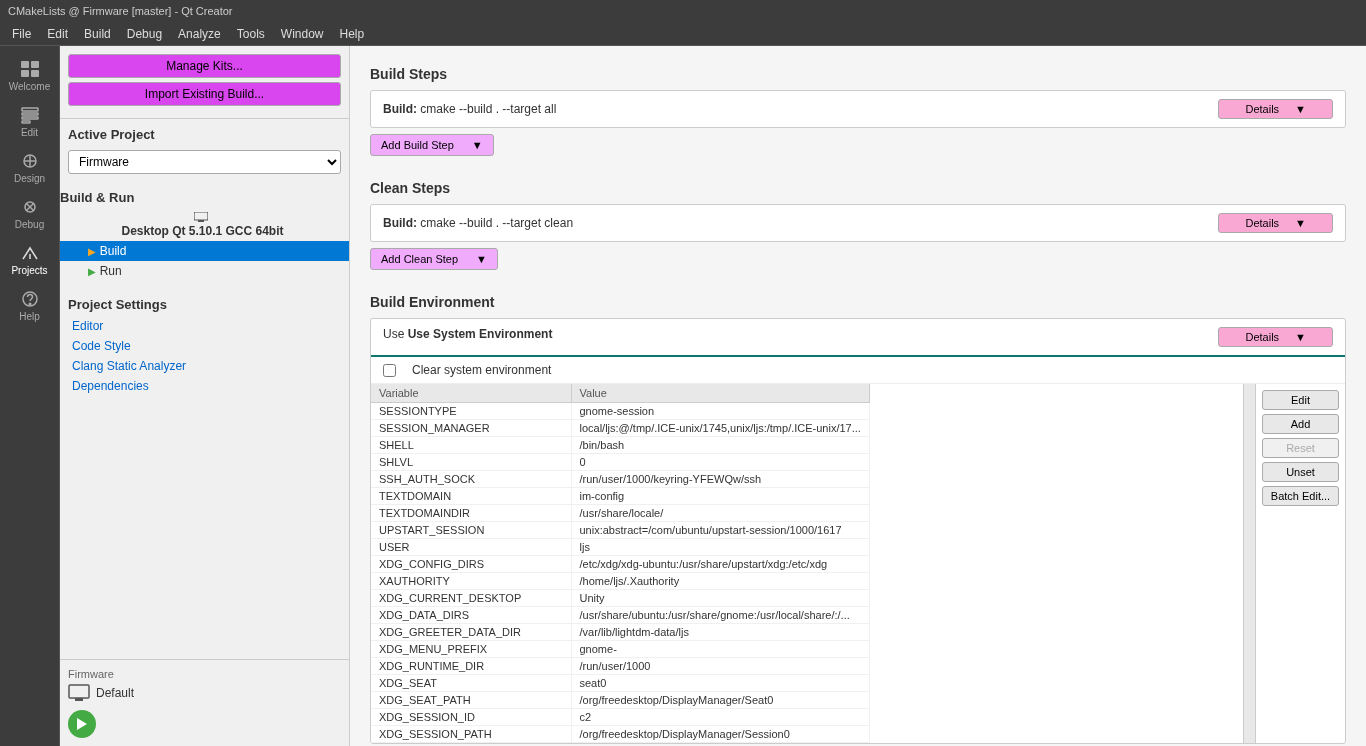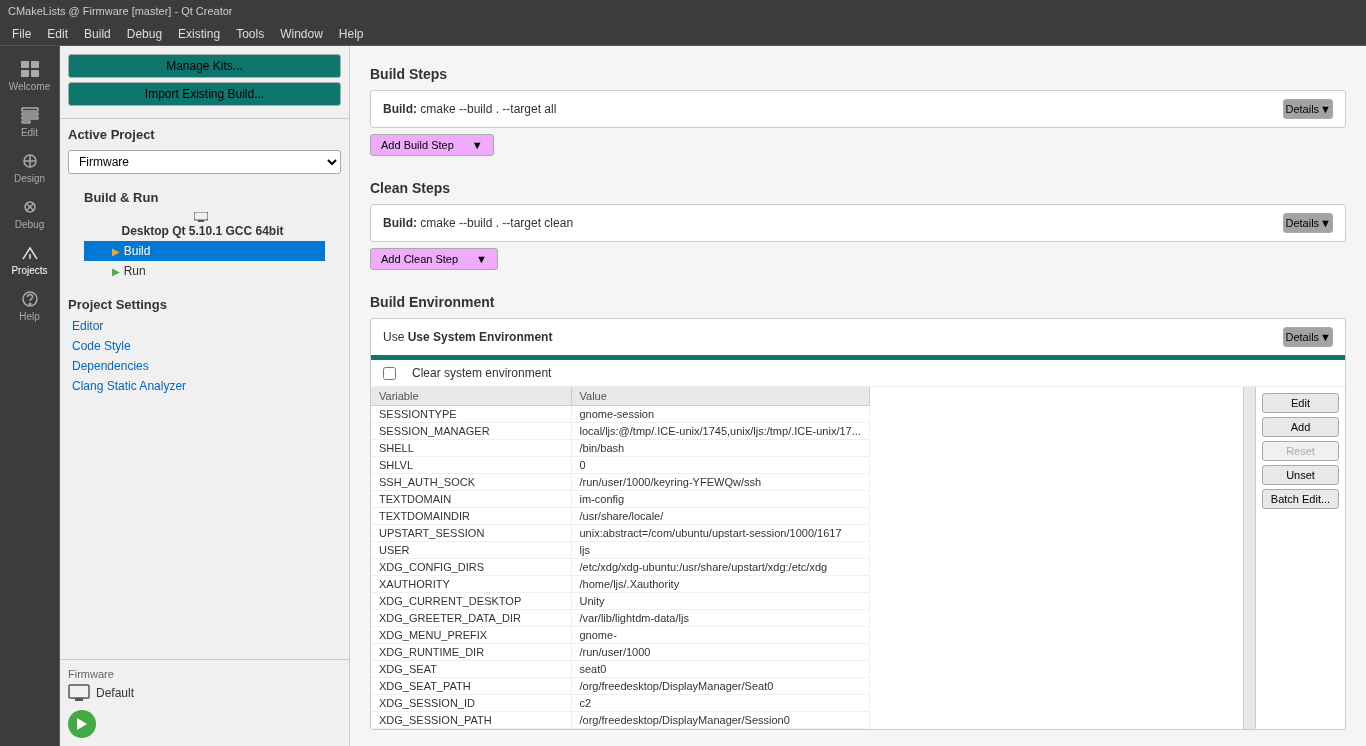--- a/index.html
+++ b/index.html
@@ -73,21 +73,21 @@
     .left-panel-top {
       padding: 8px;
       border-bottom: 1px solid #ccc;
     }
 
     .kit-btn {
       display: block;
       width: 100%;
       padding: 4px 8px;
       margin-bottom: 4px;
-      background: #0f766e;
+      background: #d946ef;
       border: 1px solid #aaa;
       border-radius: 3px;
       cursor: pointer;
       font-size: 12px;
       text-align: center;
     }
 
     .section-title {
       font-weight: bold;
       font-size: 13px;
@@ -98,21 +98,21 @@
       width: 100%;
       padding: 3px 6px;
       border: 1px solid #aaa;
       border-radius: 3px;
       background: white;
       font-size: 12px;
       margin: 4px 0;
     }
 
     .build-run-section {
-      padding: 4px 24px;
+      padding: 4px 0;
     }
 
     .tree-item {
       display: flex;
       align-items: center;
       padding: 3px 8px;
       cursor: pointer;
       font-size: 12px;
       color: #333;
     }
@@ -191,29 +191,29 @@
       display: flex;
       align-items: center;
       justify-content: space-between;
       margin-bottom: 6px;
     }
 
     .build-step-text { font-size: 12px; color: #333; }
     .build-step-text strong { font-weight: bold; }
 
     .details-btn {
-      padding: 3px 1px;
+      padding: 3px 26px;
       border: 1px solid #aaa;
       border-radius: 3px;
-      background: #a3a3a3;
+      background: #f9a8d4;
       cursor: pointer;
       font-size: 11px;
       display: flex;
       align-items: center;
-      gap: 1px;
+      gap: 16px;
     }
 
     .add-step-btn {
       padding: 4px 10px;
       border: 1px solid #aaa;
       border-radius: 3px;
       background: #f0abfc;
       cursor: pointer;
       font-size: 11px;
       display: flex;
@@ -224,23 +224,23 @@
 
     .env-section {
       background: white;
       border: 1px solid #ccc;
       border-radius: 3px;
     }
 
     .env-header {
       padding: 8px 12px;
       display: flex;
-      align-items: center;
+      align-items: flex-start;
       justify-content: space-between;
-      border-bottom: 5px solid #0f766e;
+      border-bottom: 2px solid #0f766e;
     }
 
     .env-header-text { font-size: 12px; }
     .env-header-text strong { font-weight: bold; }
 
     .env-checkbox-row {
       padding: 6px 12px;
       display: flex;
       align-items: center;
       gap: 16px;
@@ -311,21 +311,21 @@
 
 <div class="title-bar">
   <span>CMakeLists @ Firmware [master] - Qt Creator</span>
 </div>
 
 <div class="menu-bar">
   <span class="menu-item">File</span>
   <span class="menu-item">Edit</span>
   <span class="menu-item">Build</span>
   <span class="menu-item">Debug</span>
-  <span class="menu-item">Existing</span>
+  <span class="menu-item">Analyze</span>
   <span class="menu-item">Tools</span>
   <span class="menu-item">Window</span>
   <span class="menu-item">Help</span>
 </div>
 
 <div class="app-layout">
 
   <div class="icon-bar">
     <div class="icon-btn">
       <svg width="20" height="18" viewBox="0 0 20 18" fill="#aaa">
@@ -410,22 +410,22 @@
       <div class="tree-item" style="padding-left: 28px;">
         <span class="icon" style="color:#4a4; margin-right:4px;">▶</span>
         <span>Run</span>
       </div>
     </div>
 
     <div class="project-settings-section" style="margin-top: 8px;">
       <div class="section-title" style="padding: 0 0 4px;">Project Settings</div>
       <a class="settings-link">Editor</a>
       <a class="settings-link">Code Style</a>
+      <a class="settings-link">Clang Static Analyzer</a>
       <a class="settings-link">Dependencies</a>
-      <a class="settings-link">Clang Static Analyzer</a>
     </div>
 
     <div class="left-panel-bottom" style="margin-top: auto;">
       <div class="device-label">Firmware</div>
       <div class="device-item">
         <svg width="22" height="18" viewBox="0 0 22 18" style="margin-right:6px;">
             <rect x="1" y="1" width="20" height="13" fill="none" stroke="#555" stroke-width="1.5" rx="1"></rect>
             <rect x="7" y="14" width="8" height="3" fill="#555"></rect>
           </svg>
         <span>Default</span>
@@ -540,20 +540,24 @@
                   </tr>
                   <tr>
                     <td>XAUTHORITY</td>
                     <td>/home/ljs/.Xauthority</td>
                   </tr>
                   <tr>
                     <td>XDG_CURRENT_DESKTOP</td>
                     <td>Unity</td>
                   </tr>
                   <tr>
+                    <td>XDG_DATA_DIRS</td>
+                    <td>/usr/share/ubuntu:/usr/share/gnome:/usr/local/share/:/...</td>
+                  </tr>
+                  <tr>
                     <td>XDG_GREETER_DATA_DIR</td>
                     <td>/var/lib/lightdm-data/ljs</td>
                   </tr>
                   <tr>
                     <td>XDG_MENU_PREFIX</td>
                     <td>gnome-</td>
                   </tr>
                   <tr>
                     <td>XDG_RUNTIME_DIR</td>
                     <td>/run/user/1000</td>

